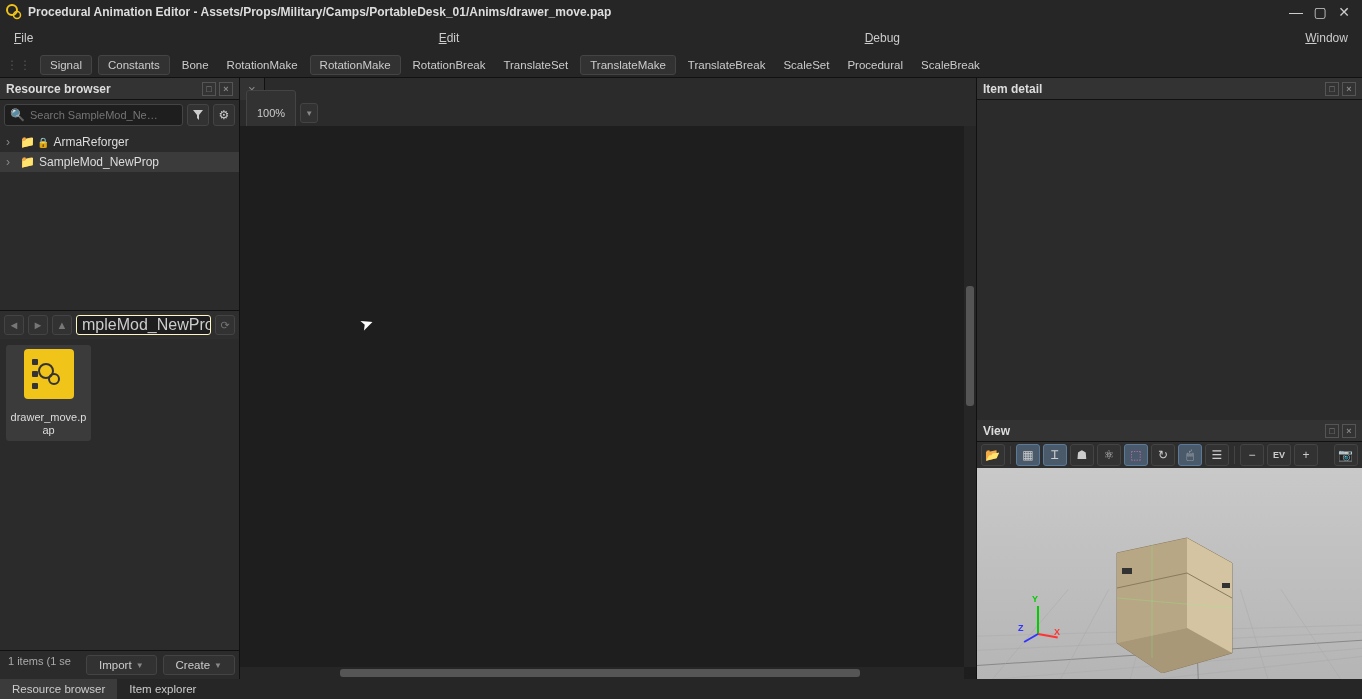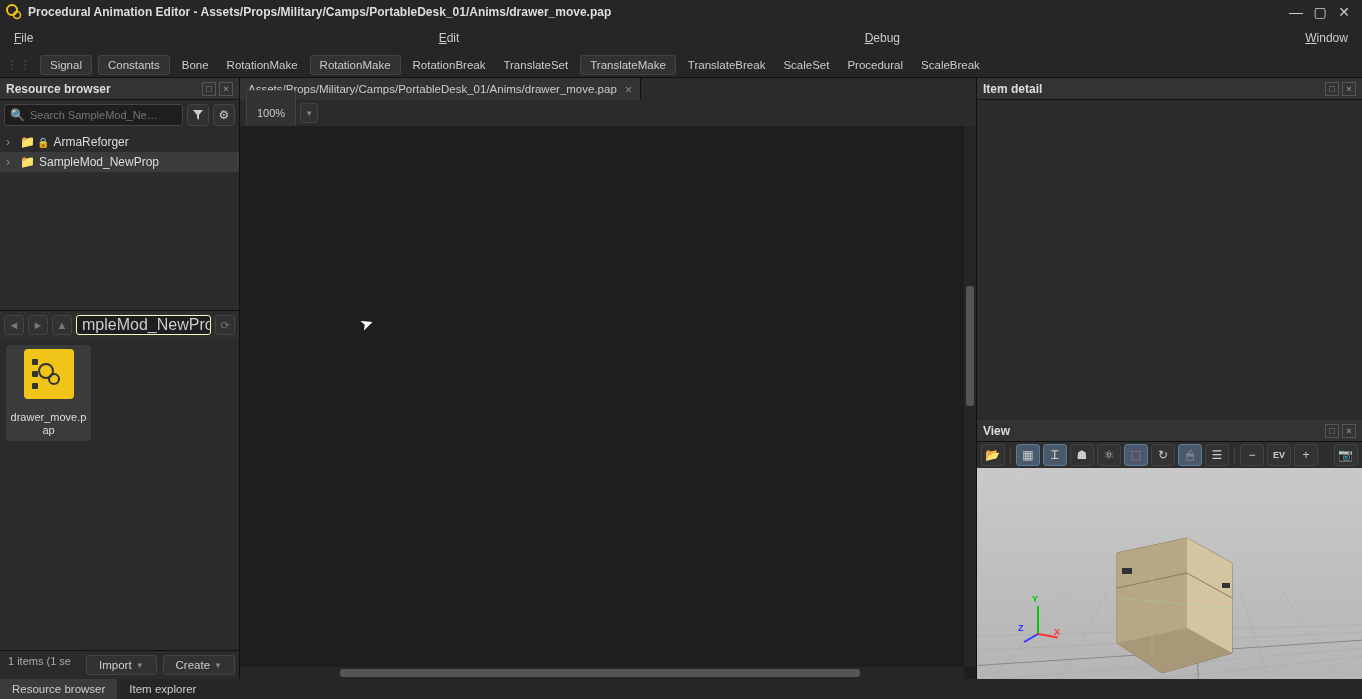--- a/index.html
+++ b/index.html
@@ -211,21 +211,20 @@
       <span class="fbtn">
           <span>Create</span>
           <span class="dd">▼</span>
         </span>
     </div>
   </div>
 
   <div class="center">
     <div class="ctab">
       <div class="tab">
-        <span>Assets/Props/Military/Camps/PortableDesk_01/Anims/drawer_move.pap</span>
         <span class="x">×</span>
       </div>
     </div>
     <div class="zoomrow">
       <span class="zval">100%</span>
       <span class="zdd">▼</span>
     </div>
     <div class="canvas">
       <span class="cursor">➤</span>
     </div>

